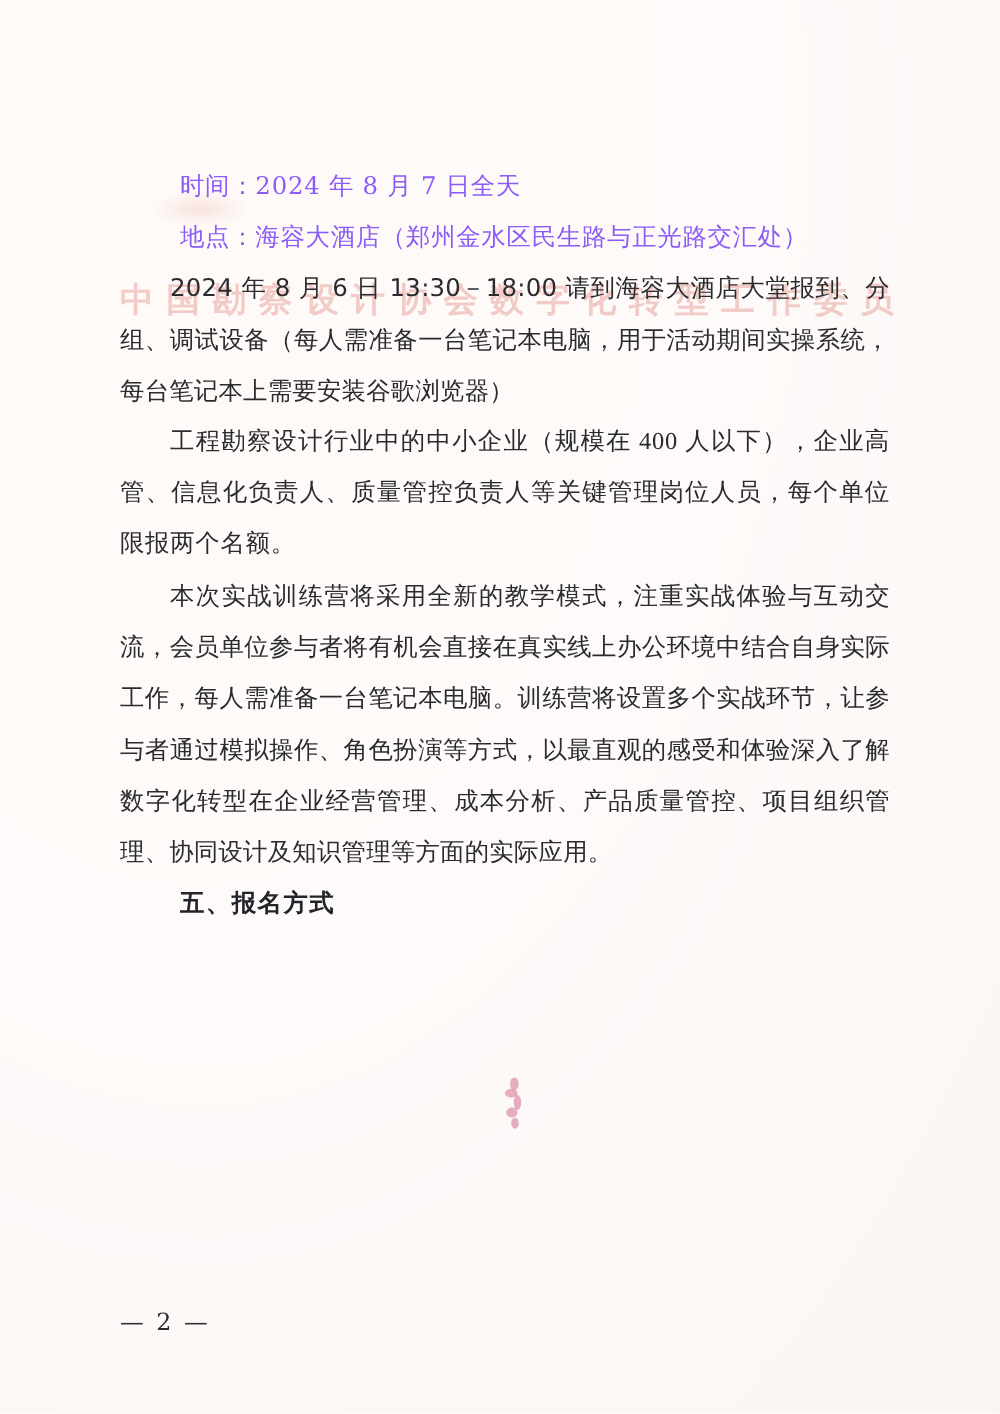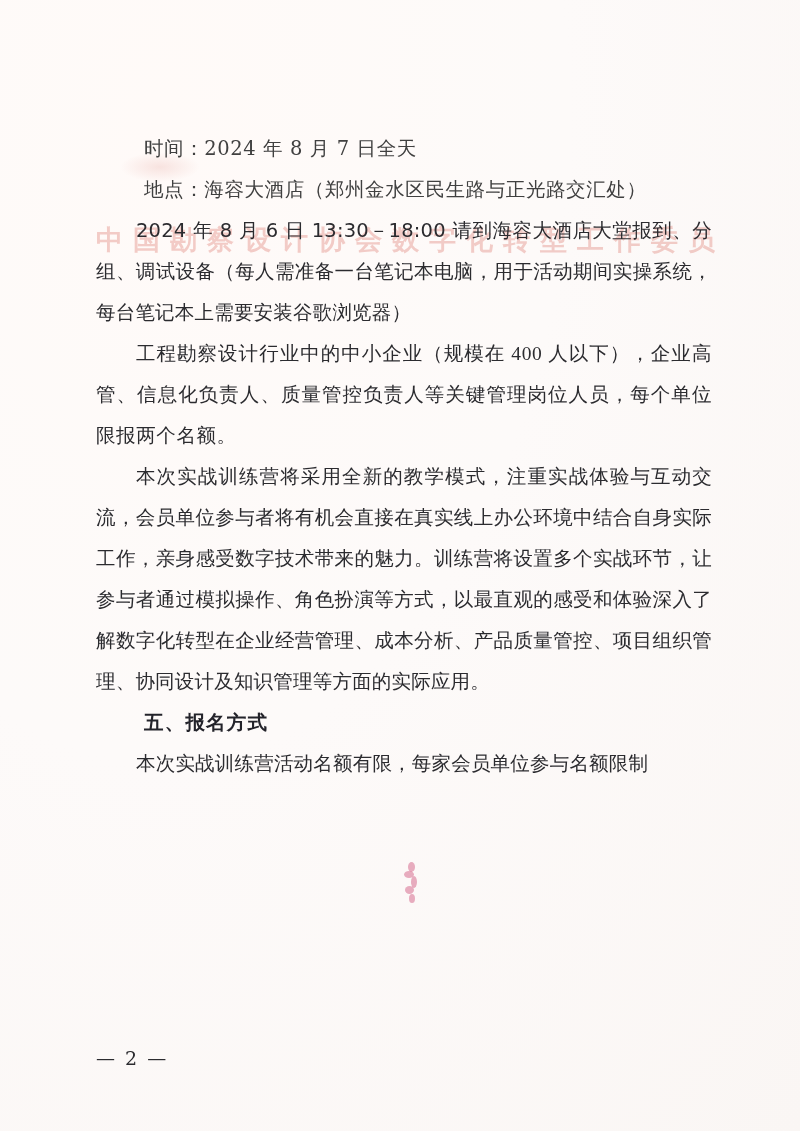--- a/index.html
+++ b/index.html
@@ -27,21 +27,21 @@
   }
   .content {
     position: absolute;
     left: 96px;
     top: 128px;
     width: 616px;
   }
   .line {
     font-family: "DejaVu Serif", "Liberation Serif", serif;
     font-size: 19.5px;
-    color: #404040;
+    color: #8b5cf6;
     line-height: 41px;
     letter-spacing: 0.6px;
     white-space: pre-wrap;
   }
   .indent1 { text-indent: 0; padding-left: 48px; }
   .heading {
     font-family: "DejaVu Sans", "Liberation Sans", sans-serif;
     font-weight: bold;
     font-size: 19.5px;
     color: #23232a;
@@ -125,24 +125,23 @@
 
   <div class="content">
 
     <div class="line indent1">时间：2024 年 8 月 7 日全天</div>
     <div class="line indent1">地点：海容大酒店（郑州金水区民生路与正光路交汇处）</div>
 
     <div class="body-para sans">2024 年 8 月 6 日 13:30－18:00 请到海容大酒店大堂报到、分组、调试设备（每人需准备一台笔记本电脑，用于活动期间实操系统，每台笔记本上需要安装谷歌浏览器）</div>
 
     <div class="body-para">工程勘察设计行业中的中小企业（规模在 400 人以下），企业高管、信息化负责人、质量管控负责人等关键管理岗位人员，每个单位限报两个名额。</div>
 
-    <div class="body-para sans">本次实战训练营将采用全新的教学模式，注重实战体验与互动交流，会员单位参与者将有机会直接在真实线上办公环境中结合自身实际工作，亲身感受数字技术带来的魅力。训练营将设置多个实战环节，让参与者通过模拟操作、角色扮演等方式，以最直观的感受和体验深入了解数字化转型在企业经营管理、成本分析、产品质量管控、项目组织管理、协同设计及知识管理等方面的实际应用。</div>
+    <div class="body-para sans">本次实战训练营将采用全新的教学模式，注重实战体验与互动交流，会员单位参与者将有机会直接在真实线上办公环境中结合自身实际工作，每人需准备一台笔记本电脑。训练营将设置多个实战环节，让参与者通过模拟操作、角色扮演等方式，以最直观的感受和体验深入了解数字化转型在企业经营管理、成本分析、产品质量管控、项目组织管理、协同设计及知识管理等方面的实际应用。</div>
 
     <div class="heading">五、报名方式</div>
-    <div class="body-para sans">本次实战训练营活动名额有限，每家会员单位参与名额限制</div>
 
   </div>
 
   <div class="smudge">
     <span style="left:8px;  top:0px;  width:7px;  height:10px;"></span>
     <span style="left:4px;  top:9px;  width:10px; height:7px;"></span>
     <span style="left:11px; top:14px; width:6px;  height:12px;"></span>
     <span style="left:5px;  top:24px; width:9px;  height:8px;"></span>
     <span style="left:9px;  top:32px; width:6px;  height:9px;"></span>
   </div>

